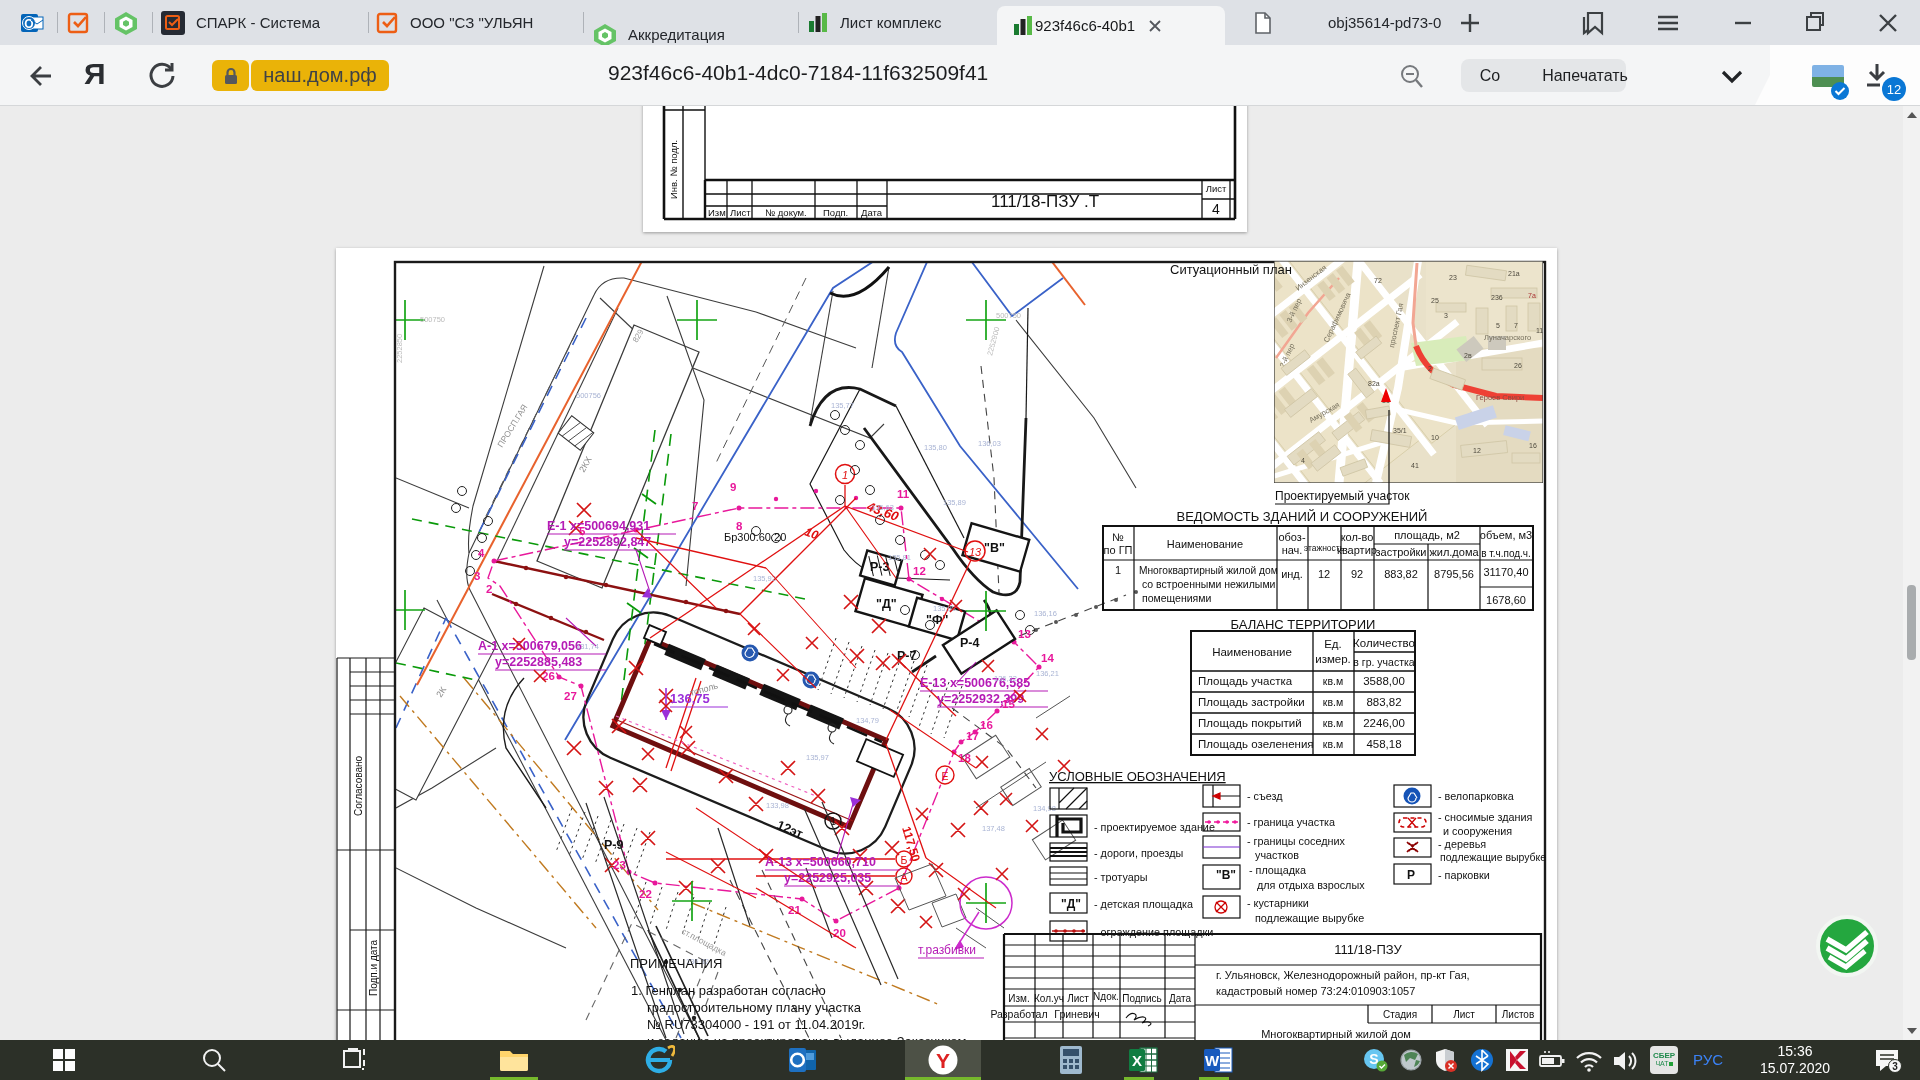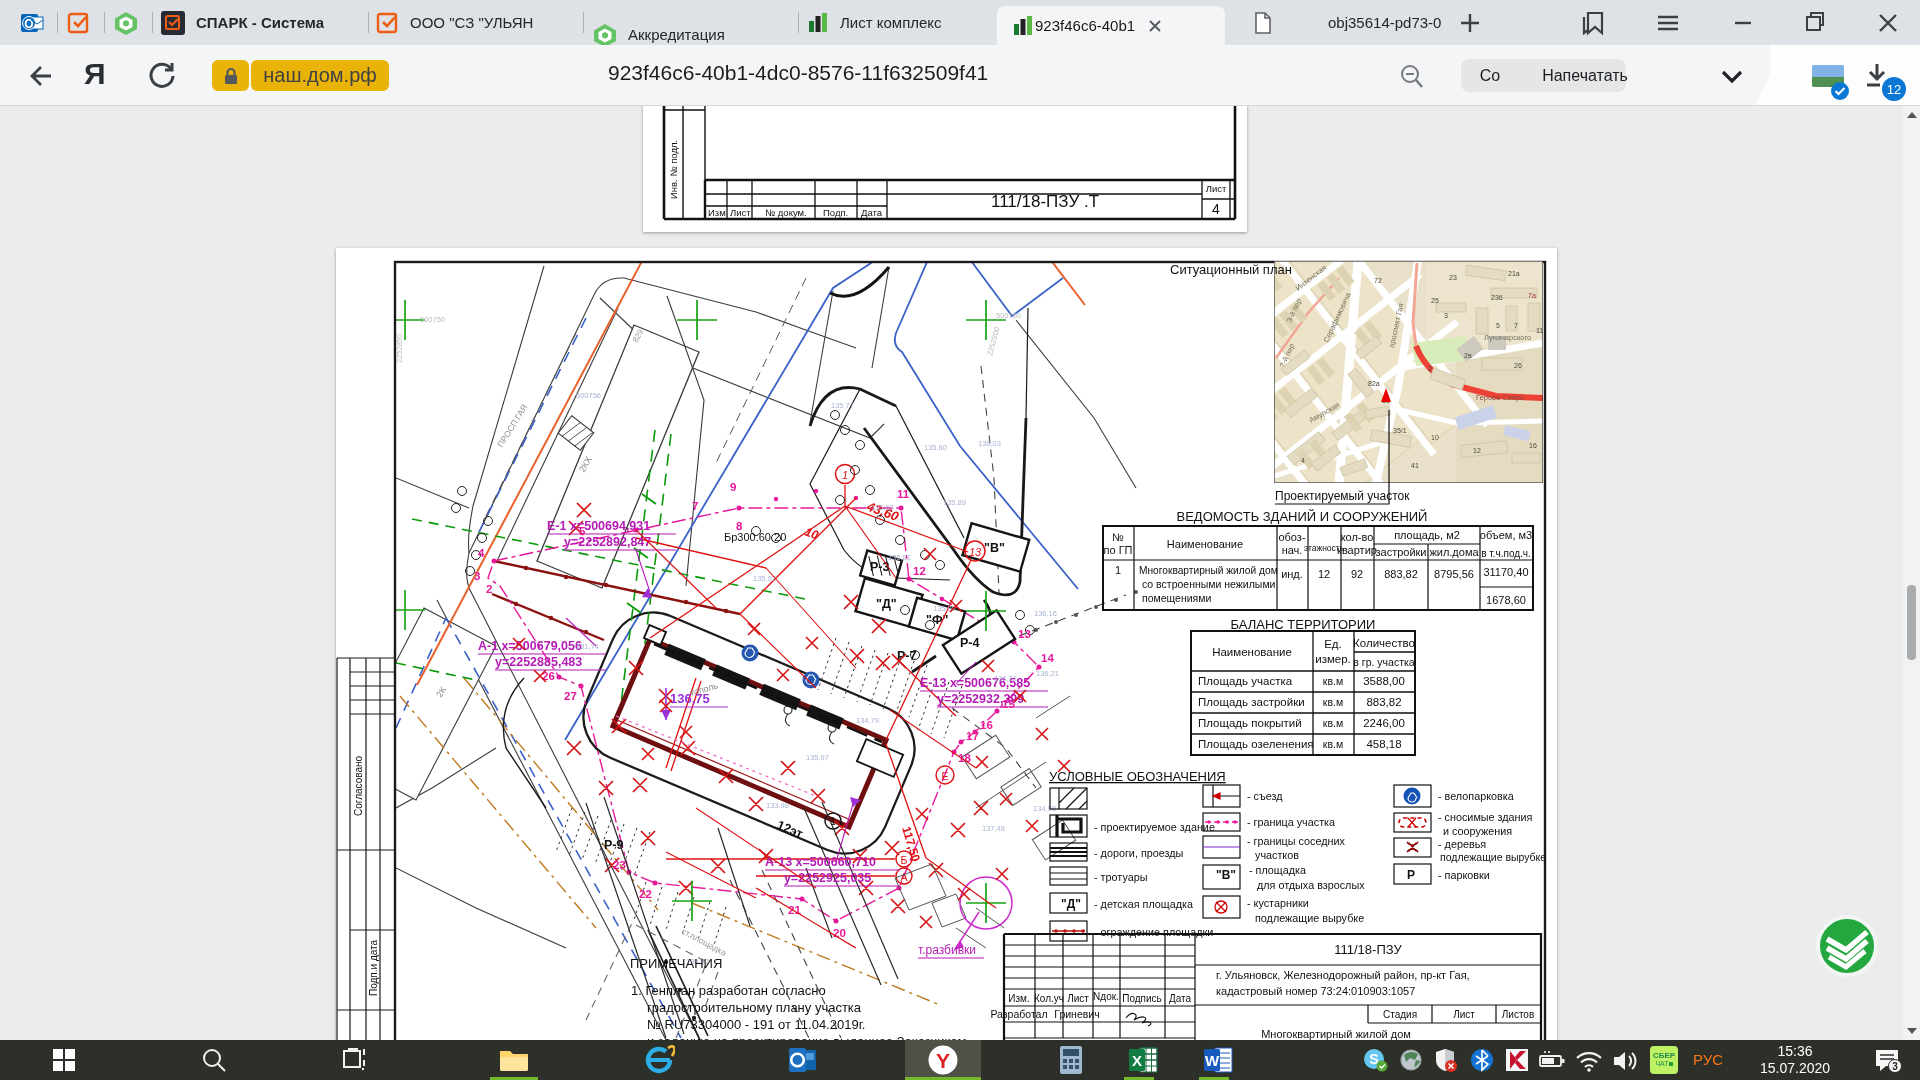--- a/index.html
+++ b/index.html
@@ -801,21 +801,21 @@
     <div class="tabsep" style="left:104px"></div>
     <div class="ptab" style="left:108px;width:36px;">
       <svg width="26" height="26" viewBox="0 0 26 26">
           <path d="M13 2 L24 8.5 V19 L13 25 L2 19 V8.5 Z" fill="#65c366"></path>
           <path d="M13 6.5 L19.5 10 V17 L13 20.5 L6.5 17 V10 Z" fill="#fff"></path>
           <path d="M13 10 L16 11.7 V15 L13 16.7 L10 15 V11.7 Z" fill="#65c366"></path>
         </svg>
     </div>
     <div class="tabsep" style="left:152px"></div>
 
-    <div class="tab" style="left:160px;width:200px;font-weight:bold;">
+    <div class="tab" style="left:160px;width:200px;">
       <svg width="26" height="26" viewBox="0 0 26 26" style="flex:none">
           <rect x="1" y="1" width="24" height="24" rx="3" fill="#252a33"></rect>
           <rect x="6" y="6" width="13" height="13" rx="1.5" fill="none" stroke="#ed5e14" stroke-width="2"></rect>
           <path d="M9 12l3 3 6-6" stroke="#ed5e14" stroke-width="2" fill="none"></path>
         </svg>
       <span class="ttxt">СПАРК - Система</span>
     </div>
     <div class="tabsep" style="left:368px"></div>
 
     <div class="tab" style="left:376px;width:200px;">
@@ -903,21 +903,21 @@
         <path d="M26 3 V10 H19" stroke="#3b3e42" stroke-width="3" fill="none"></path>
       </svg>
 
     <div class="urlbox" style="left:212px;width:37px;">
       <svg width="16" height="18" viewBox="0 0 16 18">
           <rect x="2" y="8" width="12" height="9" rx="1.5" fill="#55585c"></rect>
           <path d="M4.5 8 V5.5 a3.5 3.5 0 0 1 7 0 V8" stroke="#55585c" stroke-width="2.2" fill="none"></path>
         </svg>
     </div>
     <div class="urlbox" style="left:251px;width:138px;font-size:20px;color:#3f4246;">наш.дом.рф</div>
-    <div id="pagetitle">923f46c6-40b1-4dc0-8576-11f632509f41</div>
+    <div id="pagetitle">923f46c6-40b1-4dc0-7184-11f632509f41</div>
 
     <svg width="30" height="30" viewBox="0 0 30 30" style="position:absolute;left:1396px;top:16px">
         <circle cx="14" cy="13" r="8" stroke="#76797d" stroke-width="2" fill="none"></circle>
         <path d="M10 13 h8" stroke="#76797d" stroke-width="2"></path>
         <path d="M20 19 l6 7" stroke="#76797d" stroke-width="2.4"></path>
       </svg>
     <div class="btn" style="left:1461px;width:117px;">Сохранить</div>
     <div class="btn" style="left:1500px;width:126px;padding-left:44px;">Напечатать</div>
     <svg width="34" height="34" viewBox="0 0 34 34" style="position:absolute;left:1715px;top:14px">
         <path d="M8 13 L17 22 L26 13" stroke="#212326" stroke-width="3.2" fill="none"></path>
@@ -1070,25 +1070,25 @@
       </svg>
     <svg width="28" height="26" viewBox="0 0 28 26" style="position:absolute;left:1575px;top:8px">
         <path d="M4 22 a22 22 0 0 1 20 0" stroke="#f2f2f2" stroke-width="0" fill="none"></path>
         <path d="M2 10 a17 17 0 0 1 24 0 M6 14.5 a11 11 0 0 1 16 0 M10 19 a5.5 5.5 0 0 1 8 0" stroke="#f2f2f2" stroke-width="2.2" fill="none"></path>
         <circle cx="14" cy="22" r="1.8" fill="#f2f2f2"></circle>
       </svg>
     <svg width="28" height="26" viewBox="0 0 28 26" style="position:absolute;left:1611px;top:8px">
         <path d="M3 9 h5 l6 -5 v18 l-6 -5 h-5 z" fill="#f2f2f2"></path>
         <path d="M18 8 a7 7 0 0 1 0 10 M21 5 a11 11 0 0 1 0 16" stroke="#f2f2f2" stroke-width="2" fill="none"></path>
       </svg>
-    <div style="position:absolute;left:1650px;top:6px;width:28px;height:28px;background:#bef264;border-radius:4px;display:flex;flex-direction:column;align-items:center;justify-content:center;">
+    <div style="position:absolute;left:1650px;top:6px;width:28px;height:28px;background:#e5e5e5;border-radius:4px;display:flex;flex-direction:column;align-items:center;justify-content:center;">
       <span style="font-size:8px;font-weight:bold;color:#1f8a4c;line-height:8px;">СБЕР</span>
         <span style="font-size:7px;color:#1f8a4c;line-height:8px;">ЧАТ<span style="display:inline-block;width:4px;height:4px;background:#21a038;"></span></span>
     </div>
-    <div style="position:absolute;left:1693px;top:11px;color:#f97316;font-size:15px;">РУС</div>
+    <div style="position:absolute;left:1693px;top:11px;color:#3b82f6;font-size:15px;">РУС</div>
     <div id="clock">15:36<br>15.07.2020</div>
     <svg width="30" height="28" viewBox="0 0 30 28" style="position:absolute;left:1872px;top:6px">
         <path d="M4 4 h22 v16 h-12 l-6 5 v-5 h-4 z" fill="#f7f7f7"></path>
         <path d="M8 9 h14 M8 13 h14" stroke="#2c3028" stroke-width="1.6"></path>
         <circle cx="23" cy="20" r="6.5" fill="#f7f7f7" stroke="#2c3028"></circle>
         <text x="23" y="24" text-anchor="middle" font-size="10" font-weight="bold" fill="#222">3</text>
       </svg>
   </div>
 </div>
 

